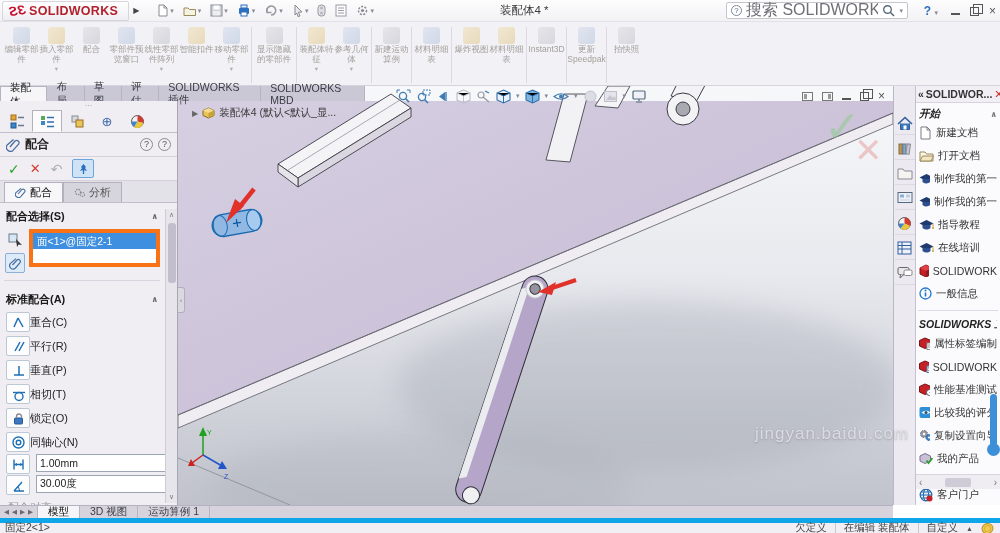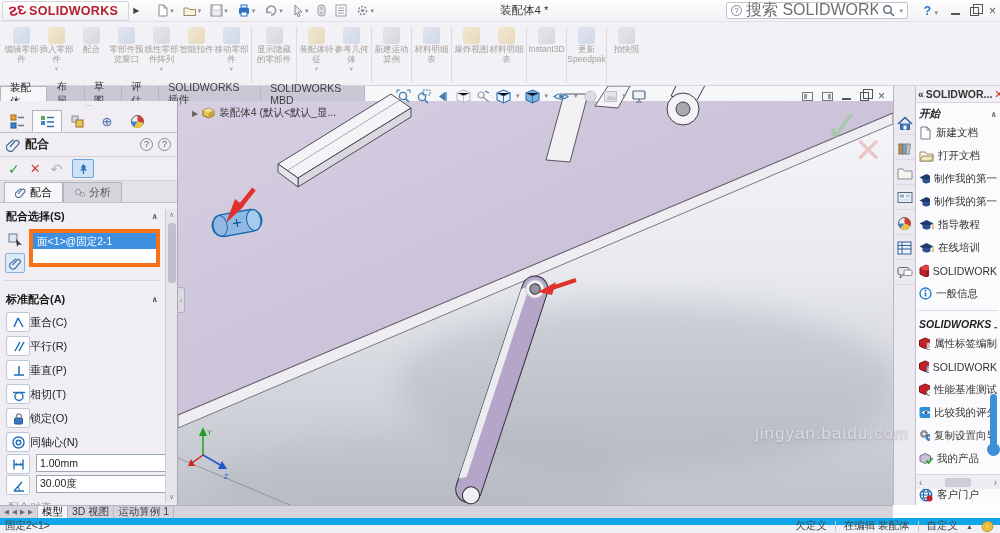--- a/index.html
+++ b/index.html
@@ -116,23 +116,23 @@
   .tp-div{height:1px;background:#dddae4;margin:3px 2px;}
   .tp-bluebar{position:absolute;right:3px;top:308px;width:7px;height:52px;background:#3d8fd8;border-radius:4px;}
   .tp-bluebar::after{content:"";position:absolute;left:-3px;bottom:-10px;width:13px;height:13px;background:#3d8fd8;border-radius:50%;}
   .tp-hscroll{position:absolute;left:0;right:0;bottom:16px;height:15px;background:#efedf2;border-top:1px solid #d8d5e0;display:flex;align-items:center;justify-content:space-between;padding:0 3px;color:#777;font-size:10px;}
   .tp-hscroll .hthumb{width:26px;height:9px;background:#cfccd8;border-radius:2px;}
 
   
   .doctabs{position:absolute;left:0;top:505px;width:893px;height:13px;background:#d6d3dc;border-top:1px solid #b5b2bf;display:flex;align-items:stretch;z-index:3;}
   .navbtns{display:flex;align-items:center;gap:1px;padding:0 3px;border-right:1px solid #b9b6c3;}
   .navbtns span{font-size:6.5px;color:#6a6a72;padding:0 1px;}
-  .dtab{display:flex;align-items:center;padding:0 4px;font-size:10.5px;color:#3c3c44;border-right:1px solid #b9b6c3;}
+  .dtab{display:flex;align-items:center;padding:0 10px;font-size:10.5px;color:#3c3c44;border-right:1px solid #b9b6c3;}
   .dtab.active{background:#f6f5f8;color:#111;}
-  .statusbar{position:absolute;left:0;top:518px;width:1000px;height:15px;background:#f1eff3;border-top:7px solid #0ea5e9;display:flex;align-items:flex-end;font-size:10.5px;color:#444;z-index:3;}
+  .statusbar{position:absolute;left:0;top:518px;width:1000px;height:15px;background:#f1eff3;border-top:5px solid #0ea5e9;display:flex;align-items:center;font-size:10.5px;color:#444;z-index:3;}
   .sb-left{padding-left:5px;}
   .sb-right{margin-left:auto;display:flex;align-items:center;gap:8px;padding-right:6px;}
   .sb-sep{width:1px;height:11px;background:#c9c6d0;}
   .sb-tri{font-size:7px;color:#555;}
 </style>
 </head>
 <body>
 
 <div class="app">
 

